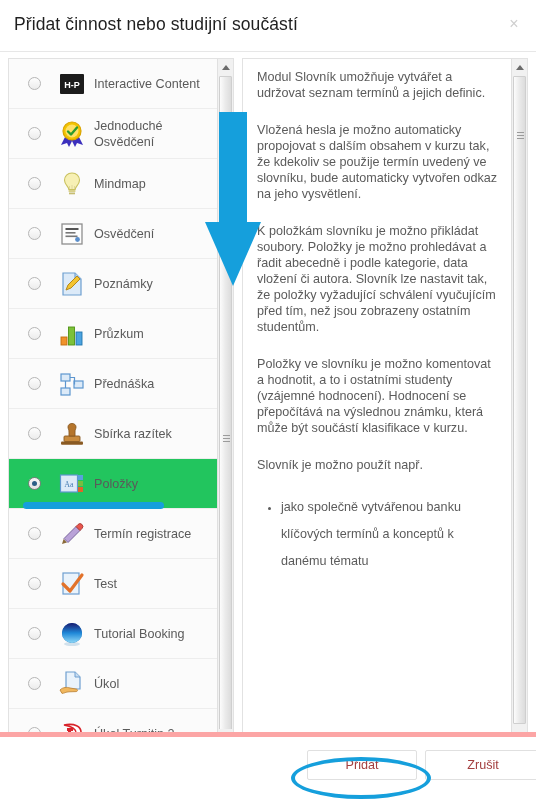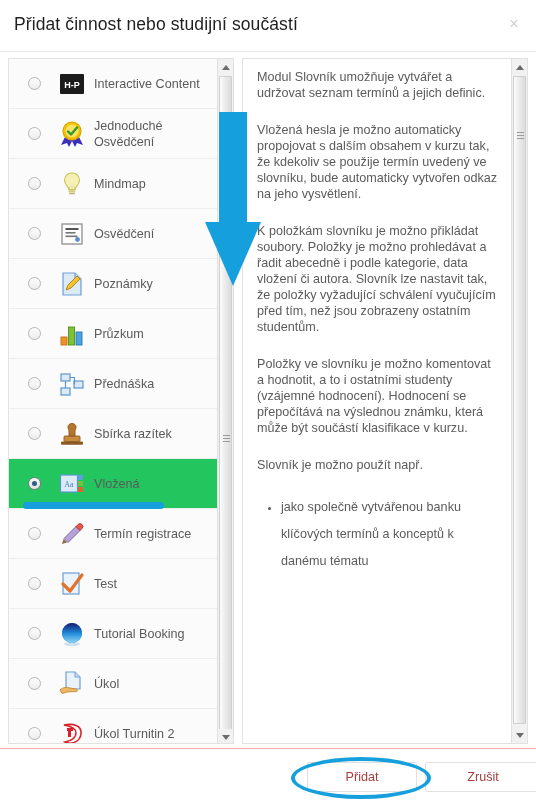--- a/index.html
+++ b/index.html
@@ -220,24 +220,24 @@
     font-size: 12.6px;
     line-height: 27px;
     color: #5b5b5b;
     margin-bottom: 0;
   }
   .desc ul li::marker { font-size: 11px; }
 
   
   .modal-footer {
     position: absolute;
-    left: 0; bottom: 0;
+    left: 0; bottom: 16px;
     width: 536px; height: 56px;
     background: #ffffff;
-    border-top: 1px solid #fca5a5;
+    border-top: 5px solid #fca5a5;
   }
   .btn {
     position: absolute;
     top: 13px;
     height: 30px;
     background: #ffffff;
     border: 1px solid #e0e0e0;
     border-radius: 2px;
     font-size: 12.6px;
     font-family: "Liberation Sans", sans-serif;
@@ -380,21 +380,21 @@
             <span class="radio"></span>
             <span class="opt-icon">
               <svg viewBox="0 0 28 28">
                 <rect x="2.5" y="5" width="17" height="17" fill="#dceaf8" stroke="#5d96cf" stroke-width="1.2"></rect>
                 <text x="11" y="17" font-size="8" font-family="Liberation Serif, serif" fill="#4a7fb5" text-anchor="middle">Aa</text>
                 <rect x="20" y="5" width="5" height="5" fill="#5aa0dc"></rect>
                 <rect x="20" y="11" width="5" height="5" fill="#79bd3f"></rect>
                 <rect x="20" y="17" width="5" height="5" fill="#e2632a"></rect>
               </svg>
             </span>
-            <span class="opt-label">Vložená</span>
+            <span class="opt-label">Položky</span>
           </li>
           <li class="option">
             <span class="radio"></span>
             <span class="opt-icon">
               <svg viewBox="0 0 28 28">
                 <path d="M4 24 l1.6-5 l3.4 3.4Z" fill="#8a6a3a"></path>
                 <path d="M6 18.5 l12-12 l4 4 l-12 12Z" fill="#b9a2d8" stroke="#6e5a93" stroke-width="0.9"></path>
                 <path d="M18 6.5 l2-2 a2.3 2.3 0 0 1 4 4 l-2 2Z" fill="#e8554d" stroke="#a83a33" stroke-width="0.9"></path>
               </svg>
             </span>

